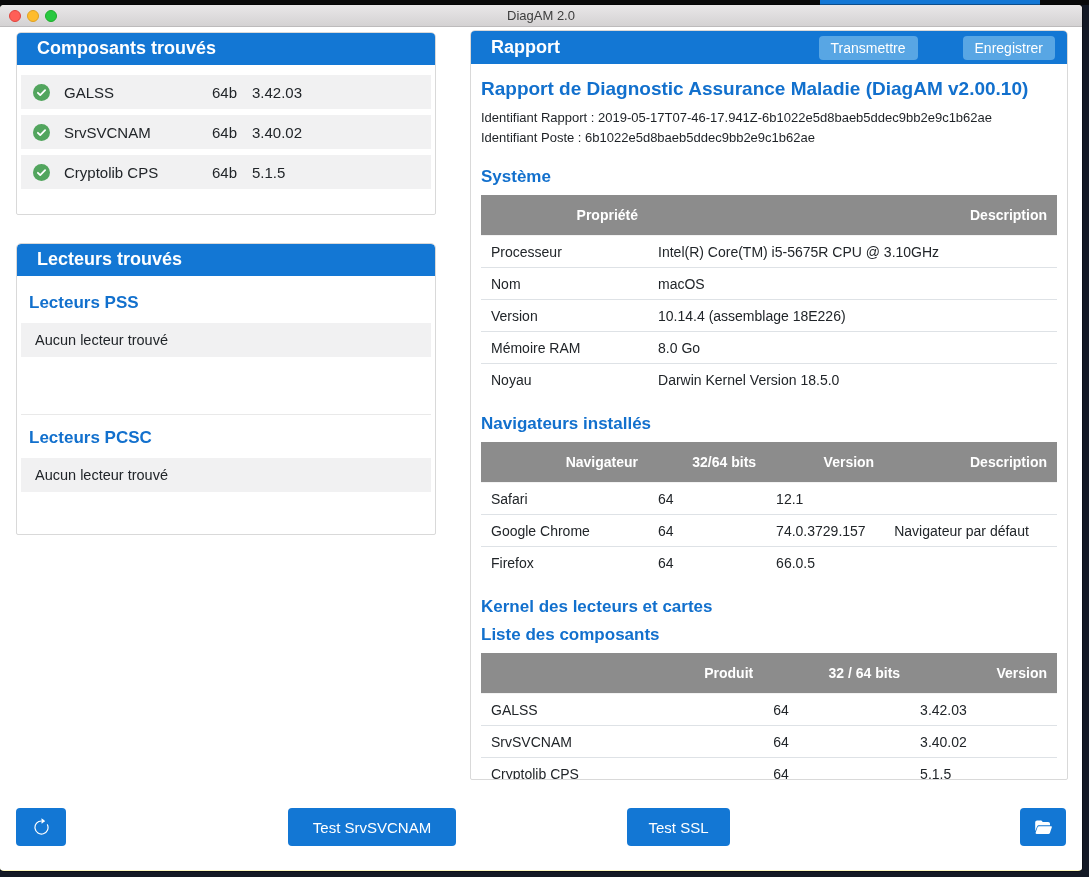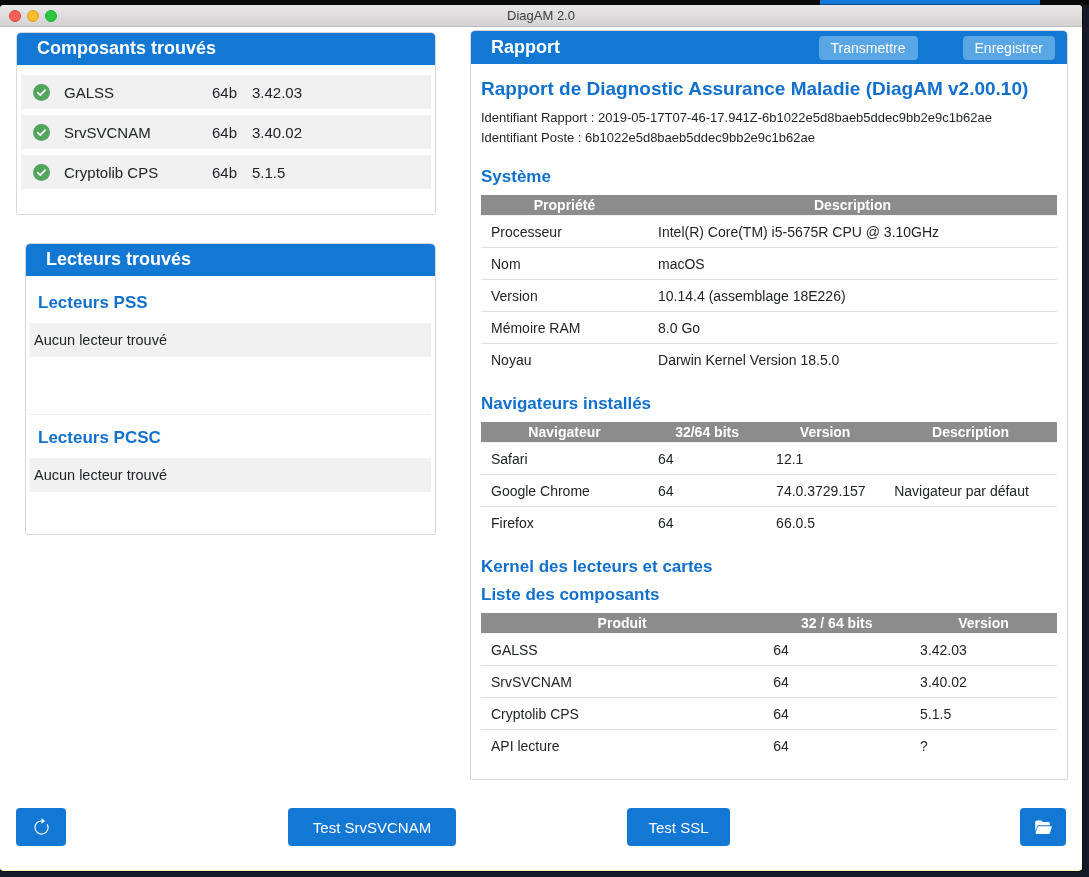--- a/index.html
+++ b/index.html
@@ -24,39 +24,39 @@
   
   .panel{border:1px solid #d9d9d9;border-radius:5px 5px 2px 2px;background:#fff;}
   .panel-h{background:var(--accent-blue);color:#fff;font-weight:bold;font-size:18px;padding:5px 20px 6px;border-radius:4px 4px 0 0;}
   .left-col{position:absolute;left:16px;top:5px;width:420px;}
   .comp-panel{height:183px;}
   .comp-body{padding:10px 4px 0;}
   .comp-item{background:#f1f1f2;height:34px;display:flex;align-items:center;padding:0 12px;margin-bottom:6px;font-size:15px;color:#212529;}
   .okicon{width:17px;height:17px;margin-right:14px;color:var(--status-green);flex:none;display:inline-flex;}
   .cname{width:148px;flex:none;}
   .cbits{width:40px;flex:none;}
-  .lect-panel{margin-top:28px;height:292px;overflow:hidden;margin-left:9px;}
+  .lect-panel{margin-top:28px;height:292px;overflow:hidden;}
   .lect-body{padding:4px 4px 0;}
   .lect-sec{padding-bottom:57px;}
   .lect-sec + .lect-sec{border-top:1px solid #e9e9e9;}
   .lect-sec h3{color:var(--heading-blue);font-size:17px;font-weight:bold;margin:13px 8px 10px;}
-  .graybar{background:#f1f1f2;height:34px;display:flex;align-items:center;padding:0 4px;font-size:14.5px;color:#212529;}
+  .graybar{background:#f1f1f2;height:34px;display:flex;align-items:center;padding:0 14px;font-size:14.5px;color:#212529;}
 
   
   .rapport{position:absolute;left:470px;top:3px;width:598px;height:750px;display:flex;flex-direction:column;}
   .rap-h{display:flex;align-items:center;padding:0 12px 0 20px;height:33px;flex:none;border-radius:4px 4px 0 0;background:var(--accent-blue);gap:36px;}
   .rap-h .ttl{color:#fff;font-weight:bold;font-size:18px;flex:1;}
   .rap-btn{background:var(--light-button-blue);color:#fff;border:none;border-radius:4px;font-size:14px;padding:4px 12px;margin-left:9px;font-family:inherit;cursor:pointer;}
   .rap-body{padding:12px 10px;overflow:hidden;flex:1;}
   .rap-body h1{color:var(--heading-blue);font-size:19px;margin:2px 0 8px;}
   .idline{font-size:13px;color:#1d2125;line-height:20px;}
   .rap-body h2{color:var(--heading-blue);font-size:17px;margin:19px 0 8px;}
   .rap-body h2.tight{margin-top:8px;}
   table.rtable{width:100%;border-collapse:collapse;font-size:14px;table-layout:fixed;}
-  .rtable th{background:var(--table-header-gray);color:#fff;font-weight:bold;text-align:center;padding:2px 10px;}
+  .rtable th{background:var(--table-header-gray);color:#fff;font-weight:bold;text-align:right;padding:12px 10px;}
   .rtable td{padding:8px 10px 7px;border-top:1px solid #dee2e6;color:#212529;overflow:hidden;white-space:nowrap;}
   .rtable tbody tr:first-child td{border-top:1px solid #f3f3f3;}
   .t-sys th:nth-child(1){width:29%;}
   .t-nav th:nth-child(1){width:29%;}.t-nav th:nth-child(2){width:20.5%;}.t-nav th:nth-child(3){width:20.5%;}
   .t-comp th:nth-child(1){width:49%;}.t-comp th:nth-child(2){width:25.5%;}
 
   
   .toolbar{position:absolute;left:0;top:781px;width:100%;height:38px;}
   .tb-btn{position:absolute;top:0;height:38px;background:var(--accent-blue);color:#fff;border:none;border-radius:4px;font-size:15px;font-family:inherit;cursor:pointer;display:flex;align-items:center;justify-content:center;}
   .tb-refresh{left:16px;width:50px;}

